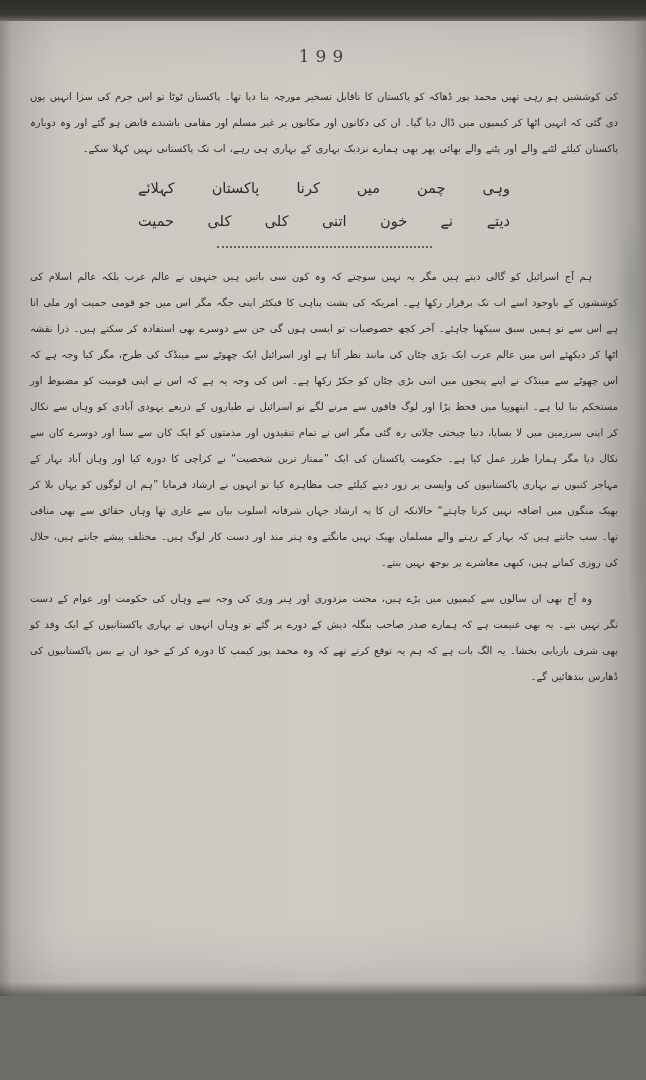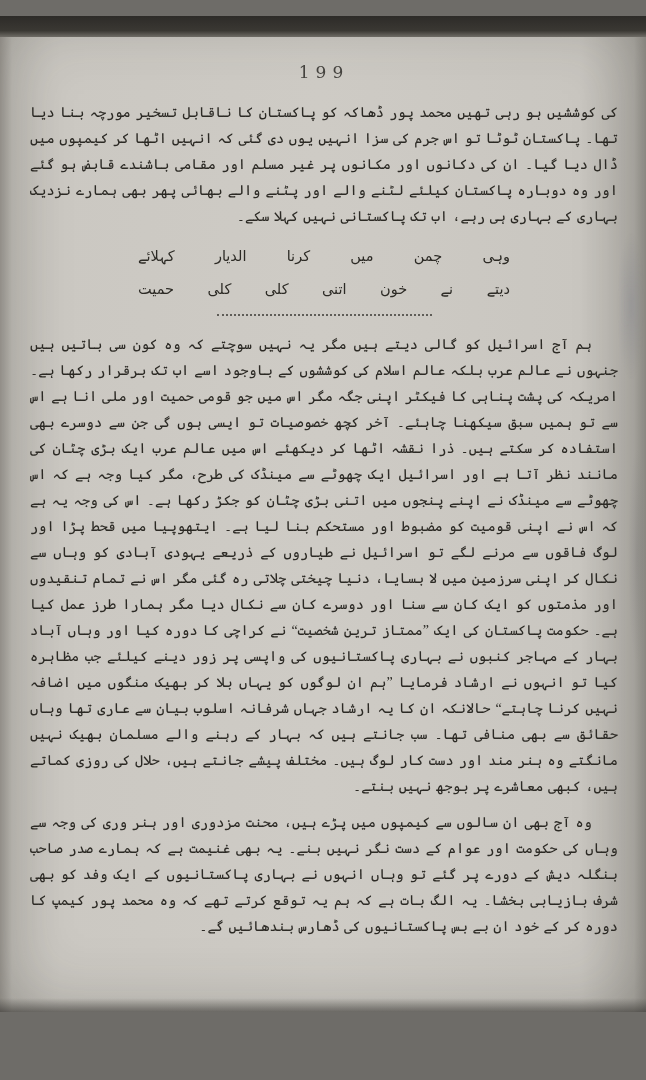--- a/index.html
+++ b/index.html
@@ -4,21 +4,21 @@
 <style>
   html, body { margin: 0; padding: 0; }
   body {
     background: #6e6c68;
     font-family: "DejaVu Sans", sans-serif;
   }
   .scan {
     position: relative;
     width: 646px;
     height: 996px;
-    margin: 16px auto;
+    margin: 0 auto;
     overflow: hidden;
     background: linear-gradient(90deg, #a39f99 0px, #c2bfb9 12px, #cbc8c2 60px, #cecbc5 320px, #c9c6c0 580px, #b3b0aa 634px, #9a9791 646px);
     box-shadow: inset 0 0 70px rgba(40,38,34,0.28);
   }
   .scan-top-edge {
     position: absolute;
     top: 0; left: 0; right: 0;
     height: 21px;
     background: linear-gradient(180deg, #2d2b28 0%, #3a3833 70%, #6f6c66 100%);
   }
@@ -48,28 +48,27 @@
   }
   .page-number {
     text-align: center;
     font-family: "DejaVu Serif", serif;
     font-size: 17px;
     letter-spacing: 6px;
     color: #45433f;
     margin: 6px 0 18px 0;
   }
   .para {
-    font-size: 14px;
+    font-size: 10px;
     line-height: 26px;
     color: #2c2a25;
     text-align: justify;
     text-align-last: right;
     margin: 0 0 10px 0;
     word-spacing: 1px;
-    font-family: Liberation Serif, serif;
   }
   .para.indent { text-indent: 26px; }
   .couplet {
     width: 372px;
     margin: 10px auto 8px auto;
     color: #2c2a25;
     font-size: 14.5px;
   }
   .couplet-line {
     display: flex;
@@ -96,21 +95,21 @@
     <div class="page-number">199</div>
 
     <p class="para">کی کوششیں ہو رہی تھیں محمد پور ڈھاکہ کو پاکستان کا ناقابل تسخیر مورچہ بنا دیا تھا۔ پاکستان ٹوٹا تو اس جرم کی سزا انہیں یوں دی گئی کہ انہیں اٹھا کر کیمپوں میں ڈال دیا گیا۔ ان کی دکانوں اور مکانوں پر غیر مسلم اور مقامی باشندے قابض ہو گئے اور وہ دوبارہ پاکستان کیلئے لٹنے والے اور پٹنے والے بھائی پھر بھی ہمارے نزدیک بہاری کے بہاری ہی رہے، اب تک پاکستانی نہیں کہلا سکے۔</p>
 
     <div class="couplet">
       <div class="couplet-line">
         <span>وہی</span>
         <span>چمن</span>
         <span>میں</span>
         <span>کرنا</span>
-        <span>الدیار</span>
+        <span>پاکستان</span>
         <span>کہلائے</span>
       </div>
       <div class="couplet-line">
         <span>دیتے</span>
         <span>نے</span>
         <span>خون</span>
         <span>اتنی</span>
         <span>کلی</span>
         <span>کلی</span>
         <span>حمیت</span>

